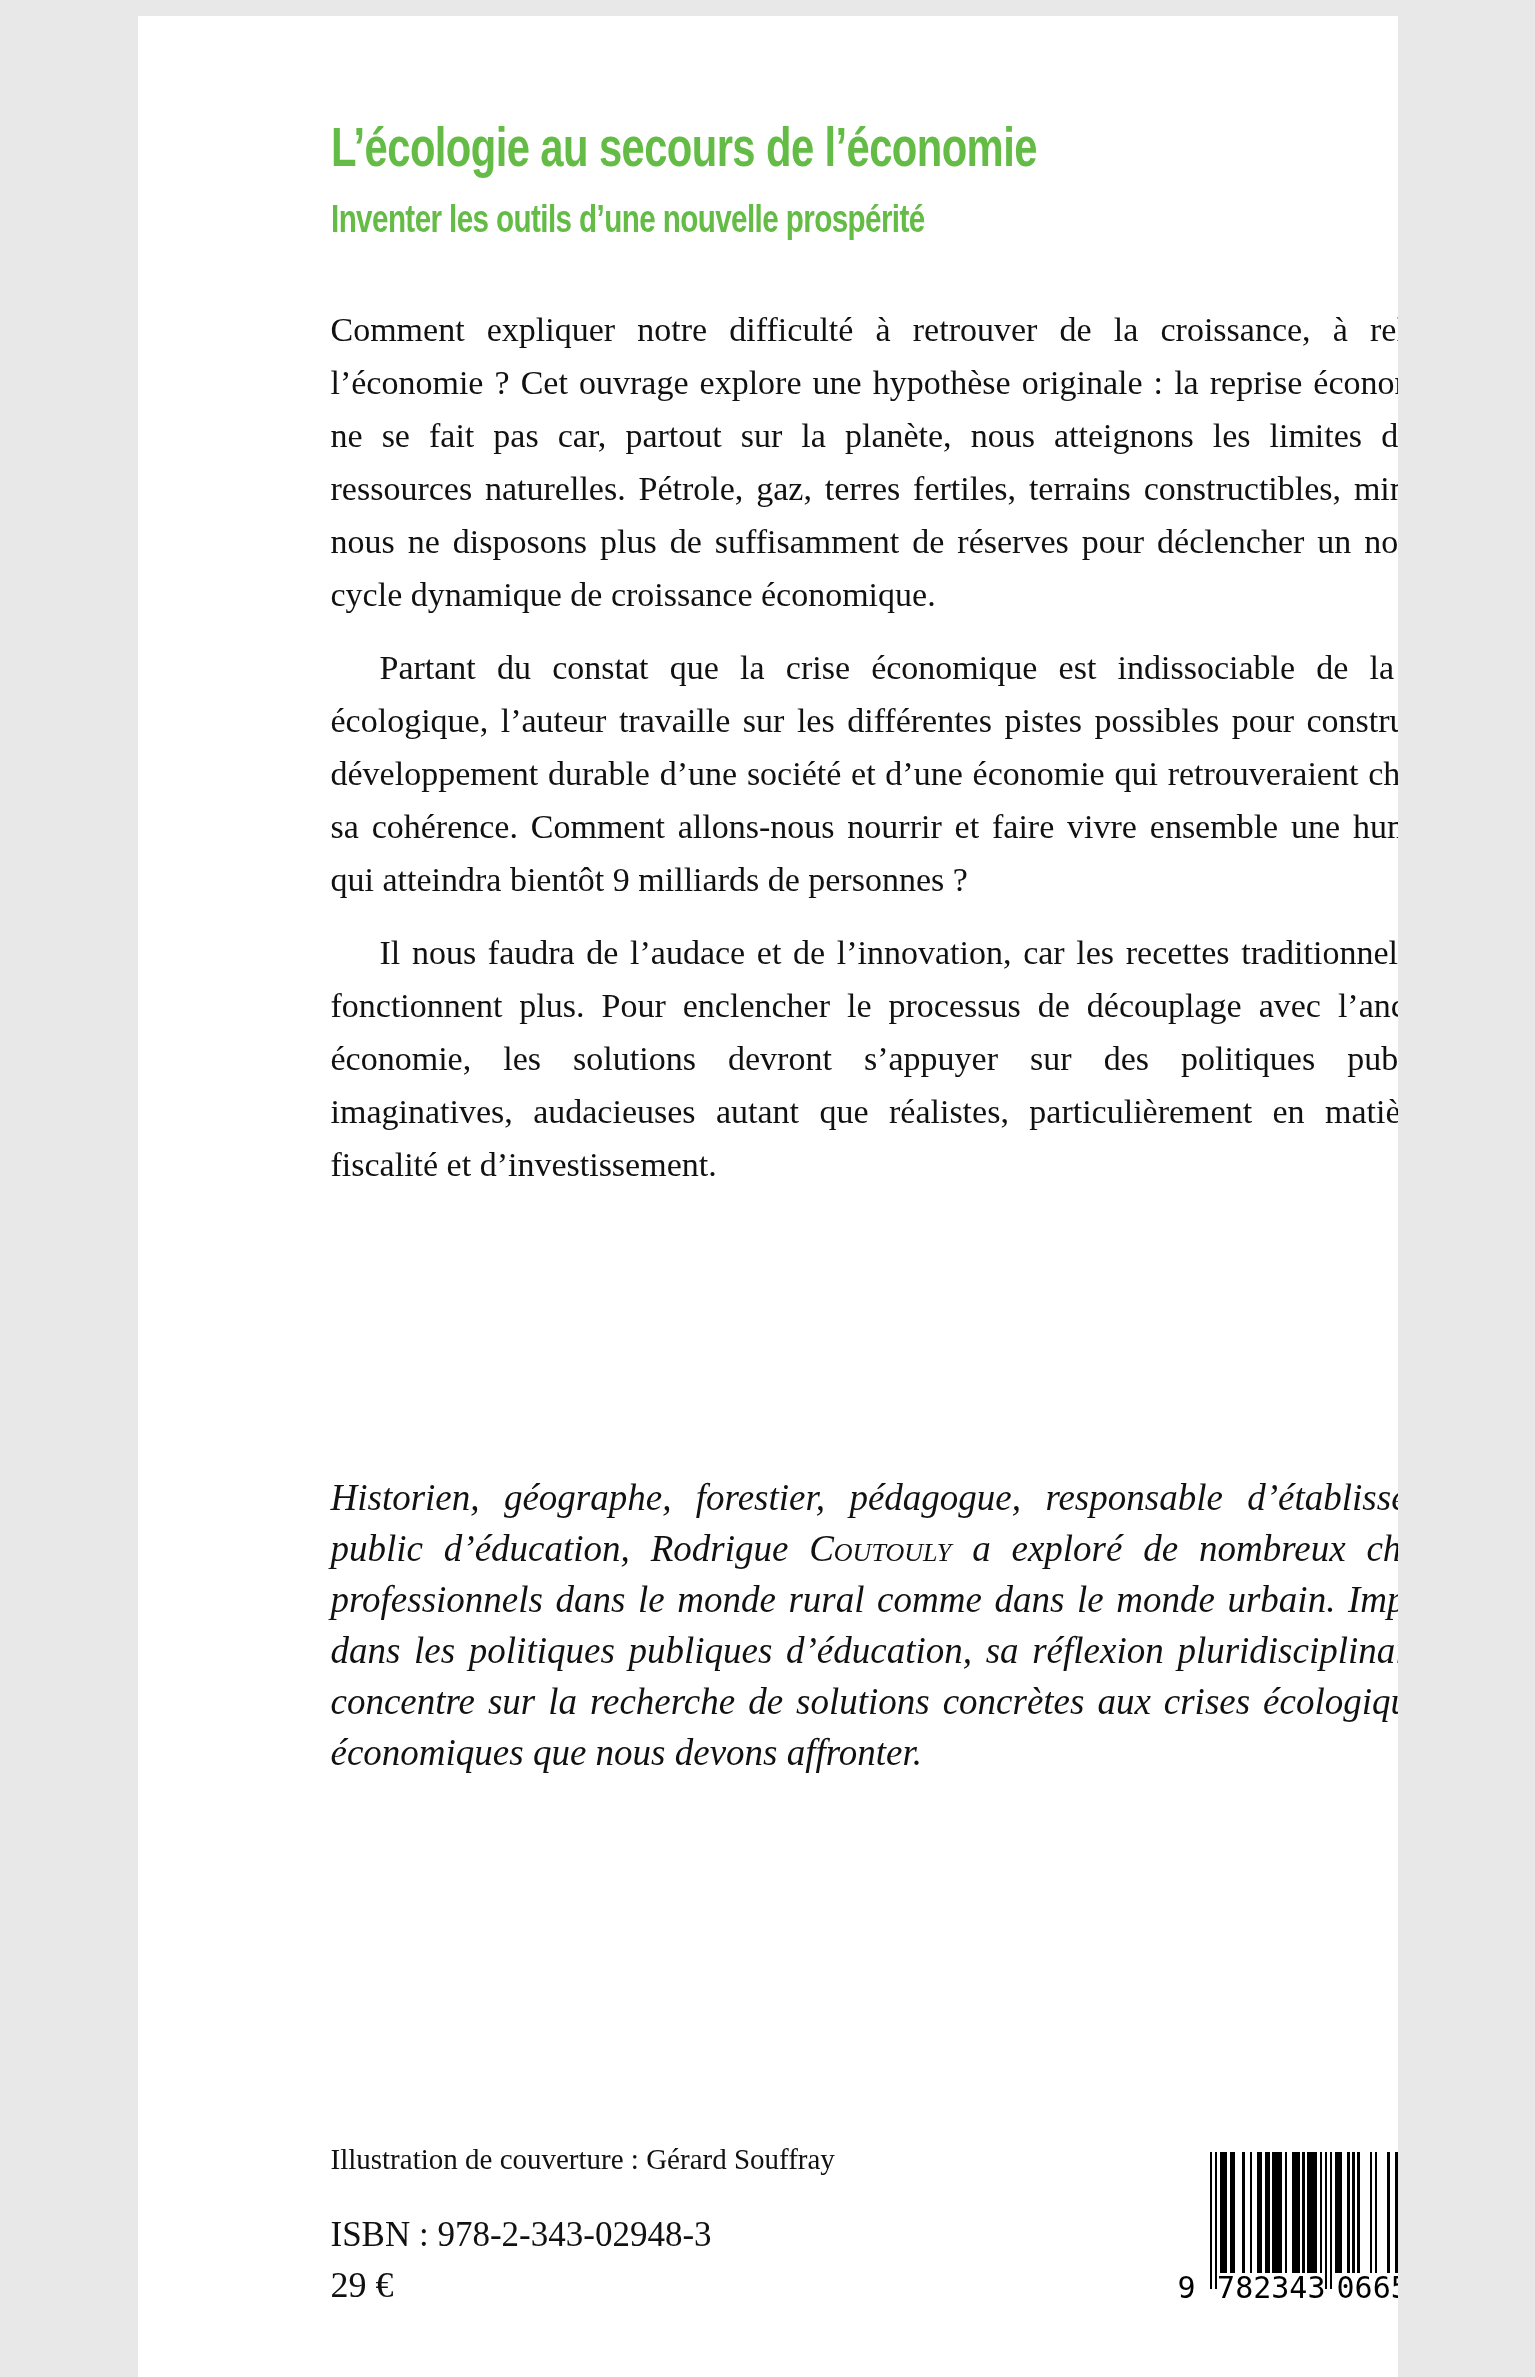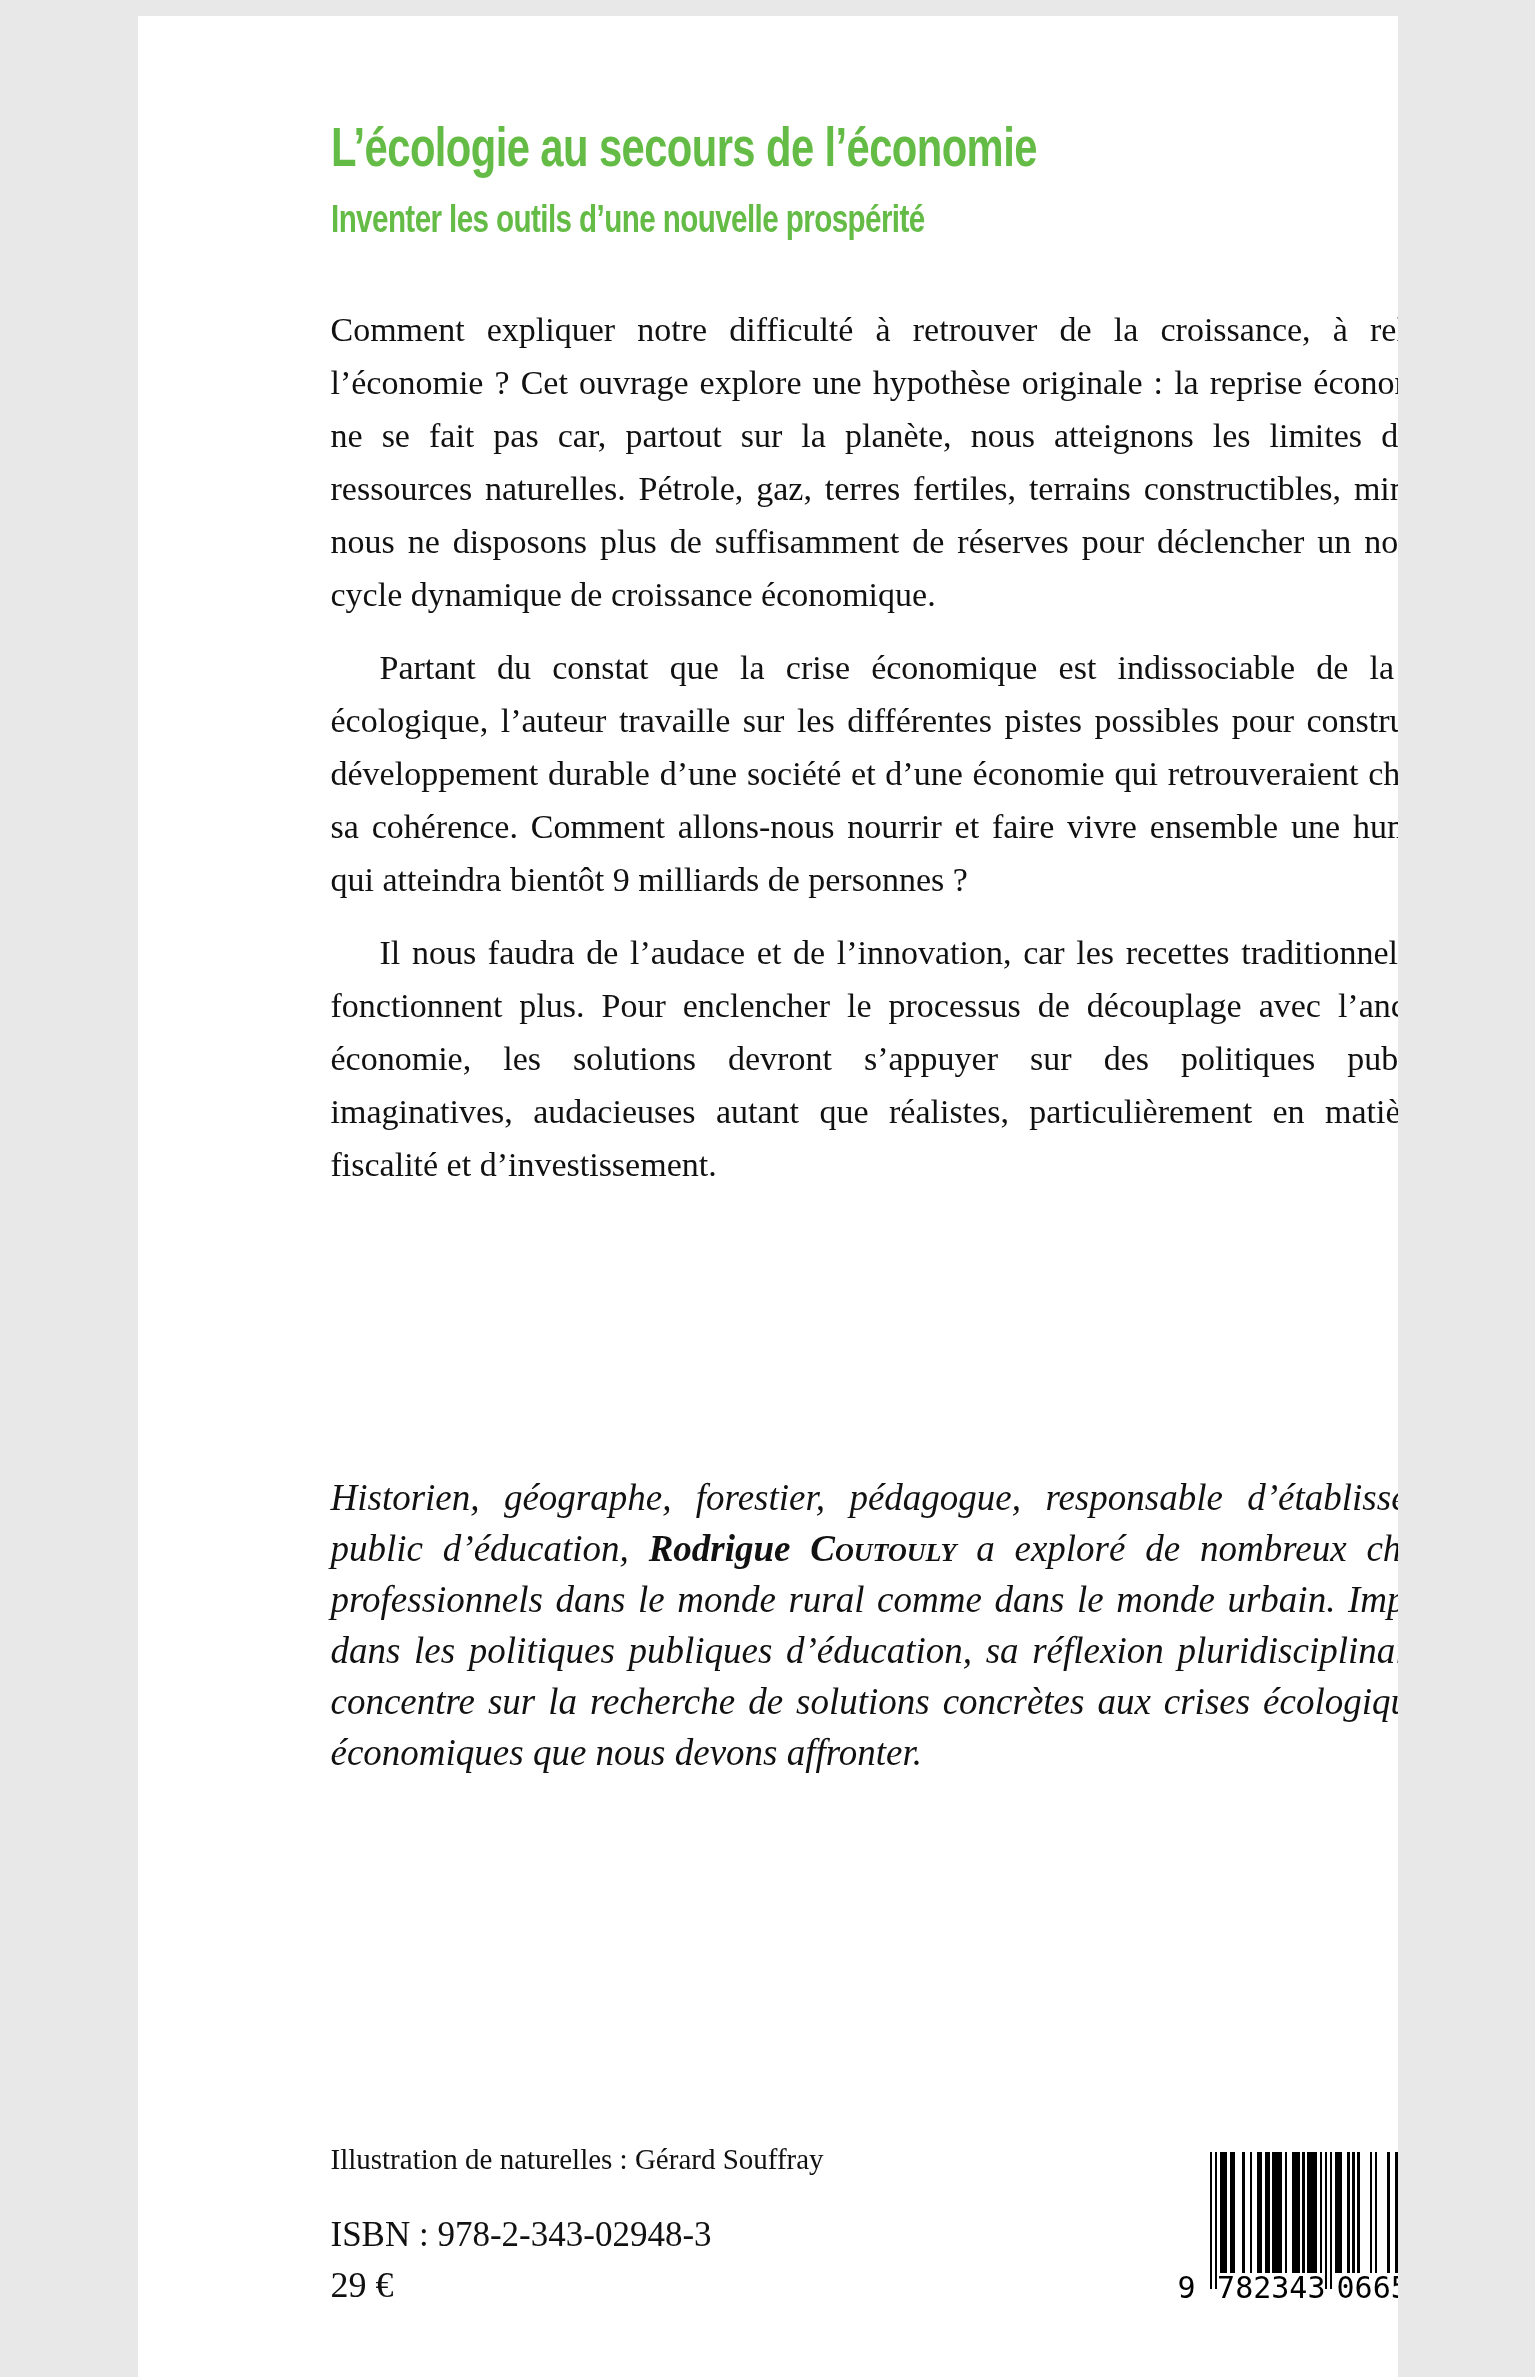--- a/index.html
+++ b/index.html
@@ -41,21 +41,21 @@
   }
   .synopsis p{margin:0;}
   .synopsis p + p{margin-top:20px;text-indent:49px;}
   .bio{
     position:absolute;left:193px;top:1456px;width:1149px;
     font-size:37px;line-height:51px;
     font-style:italic;
     text-align:justify;
   }
   .bio p{margin:0;}
-  .author-name{font-weight:bold;}
+  .author-name{font-weight:normal;}
   .author-last{font-variant:small-caps;}
   .credit{
     position:absolute;left:193px;top:2126px;
     font-size:29px;line-height:35px;
   }
   .isbn{
     position:absolute;left:193px;top:2198px;
     font-size:35px;line-height:42px;
   }
   .price{
@@ -102,21 +102,21 @@
   <main class="synopsis">
     <p>Comment expliquer notre difficulté à retrouver de la croissance, à relancer l’économie ? Cet ouvrage explore une hypothèse originale : la reprise économique ne se fait pas car, partout sur la planète, nous atteignons les limites de nos ressources naturelles. Pétrole, gaz, terres fertiles, terrains constructibles, minerais, nous ne disposons plus de suffisamment de réserves pour déclencher un nouveau cycle dynamique de croissance économique.</p>
     <p>Partant du constat que la crise économique est indissociable de la crise écologique, l’auteur travaille sur les différentes pistes possibles pour construire le développement durable d’une société et d’une économie qui retrouveraient chacune sa cohérence. Comment allons-nous nourrir et faire vivre ensemble une humanité qui atteindra bientôt 9 milliards de personnes ?</p>
     <p>Il nous faudra de l’audace et de l’innovation, car les recettes traditionnelles ne fonctionnent plus. Pour enclencher le processus de découplage avec l’ancienne économie, les solutions devront s’appuyer sur des politiques publiques imaginatives, audacieuses autant que réalistes, particulièrement en matière de fiscalité et d’investissement.</p>
   </main>
 
   <section class="bio">
     <p><span>Historien, géographe, forestier, pédagogue, responsable d’établissement public d’éducation, </span><span class="author-name">Rodrigue </span><span class="author-name author-last">Coutouly</span><span> a exploré de nombreux champs professionnels dans le monde rural comme dans le monde urbain. Impliqué dans les politiques publiques d’éducation, sa réflexion pluridisciplinaire se concentre sur la recherche de solutions concrètes aux crises écologiques et économiques que nous devons affronter.</span></p>
   </section>
 
-  <div class="credit">Illustration de naturelles : Gérard Souffray</div>
+  <div class="credit">Illustration de couverture : Gérard Souffray</div>
   <div class="isbn">ISBN : 978-2-343-02948-3</div>
   <div class="price">29 €</div>
 
   <div class="barcode">
     <div class="bars" id="barcode-bars">
         <div class="module bar guard"></div>
         <div class="module"></div>
         <div class="module bar guard"></div>
         <div class="module"></div>
         <div class="module bar"></div>

